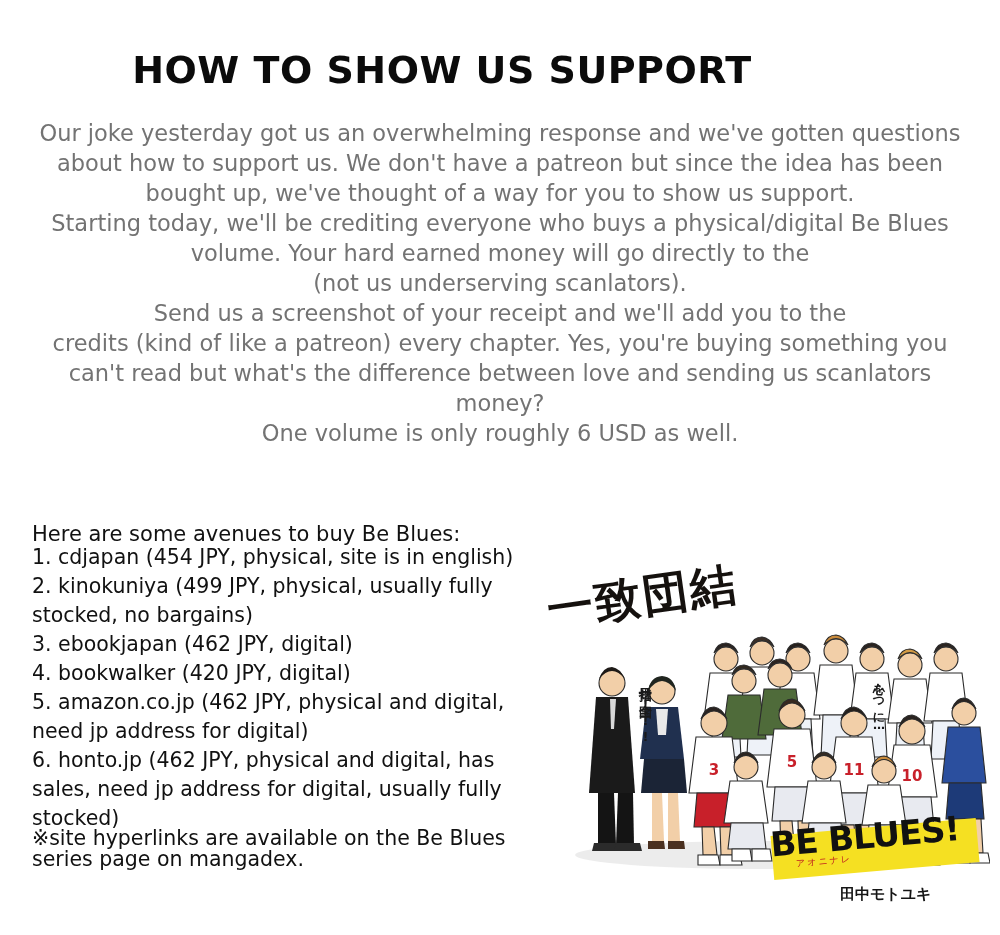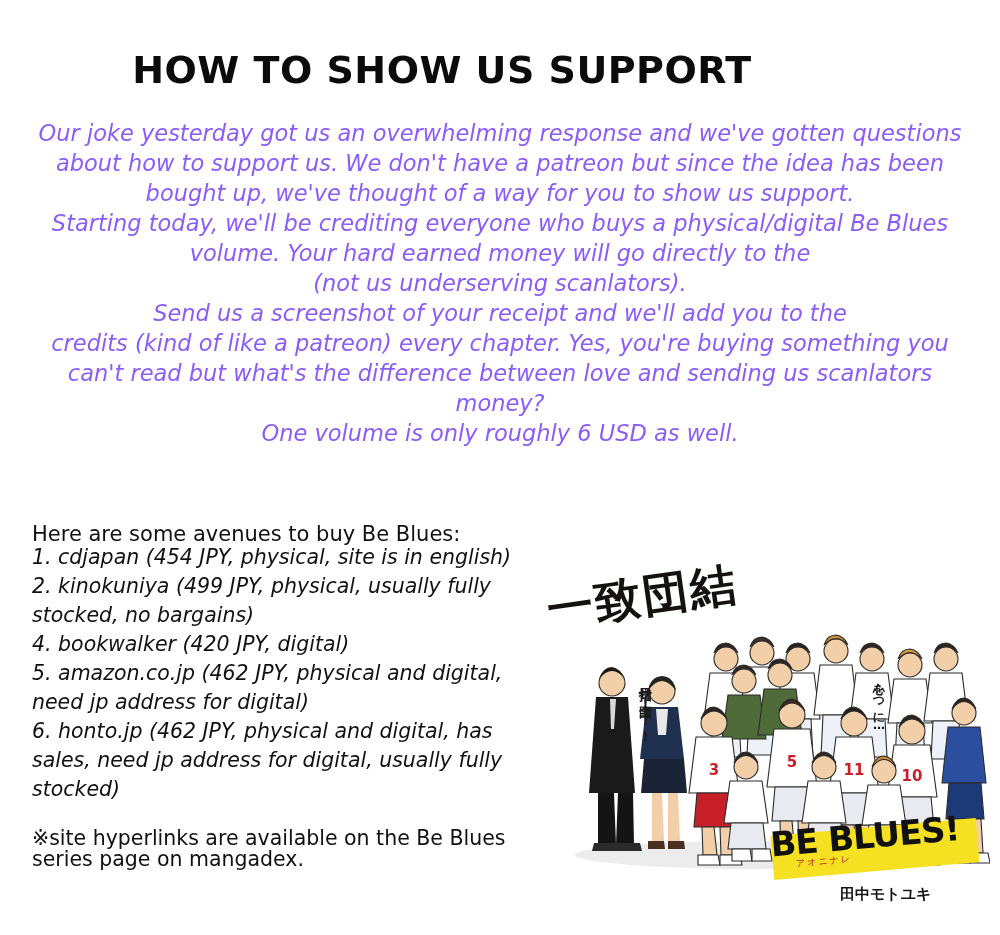--- a/index.html
+++ b/index.html
@@ -36,43 +36,41 @@
     white-space: nowrap;
   }
   .intro {
     position: absolute;
     top: 118px;
     left: 18px;
     width: 964px;
     text-align: center;
     font-size: 22.5px;
     line-height: 30px;
-    color: #8b5cf6;
-    font-style: italic;
+    color: #737373;
   }
   .intro p {
     margin: 0;
   }
   .avenues-heading {
     position: absolute;
     top: 520px;
     left: 32px;
     font-size: 21px;
     line-height: 28px;
     color: #111111;
   }
   .avenues-list {
     position: absolute;
     top: 543px;
     left: 32px;
     width: 490px;
     font-size: 20.5px;
     line-height: 29px;
     color: #111111;
-    font-style: italic;
   }
   .avenues-list .item {
     margin: 0 0 0 0;
   }
   .footnote {
     position: absolute;
     top: 828px;
     left: 32px;
     width: 480px;
     font-size: 20.5px;
@@ -193,20 +191,21 @@
     <p>can't read but what's the difference between love and sending us scanlators</p>
     <p>money?</p>
     <p>One volume is only roughly 6 USD as well.</p>
   </div>
 
   <div class="avenues-heading">Here are some avenues to buy Be Blues:</div>
 
   <div class="avenues-list">
     <div class="item">1. cdjapan (454 JPY, physical, site is in english)</div>
     <div class="item">2. kinokuniya (499 JPY, physical, usually fully stocked, no bargains)</div>
+    <div class="item">3. ebookjapan (462 JPY, digital)</div>
     <div class="item">4. bookwalker (420 JPY, digital)</div>
     <div class="item">5. amazon.co.jp (462 JPY, physical and digital, need jp address for digital)</div>
     <div class="item">6. honto.jp (462 JPY, physical and digital, has sales, need jp address for digital, usually fully stocked)</div>
   </div>
 
   <div class="footnote">※site hyperlinks are available on the Be Blues series page on mangadex.</div>
 
   <div class="artwork">
 
     <svg class="team-svg" width="450" height="350" viewBox="0 0 450 350">

